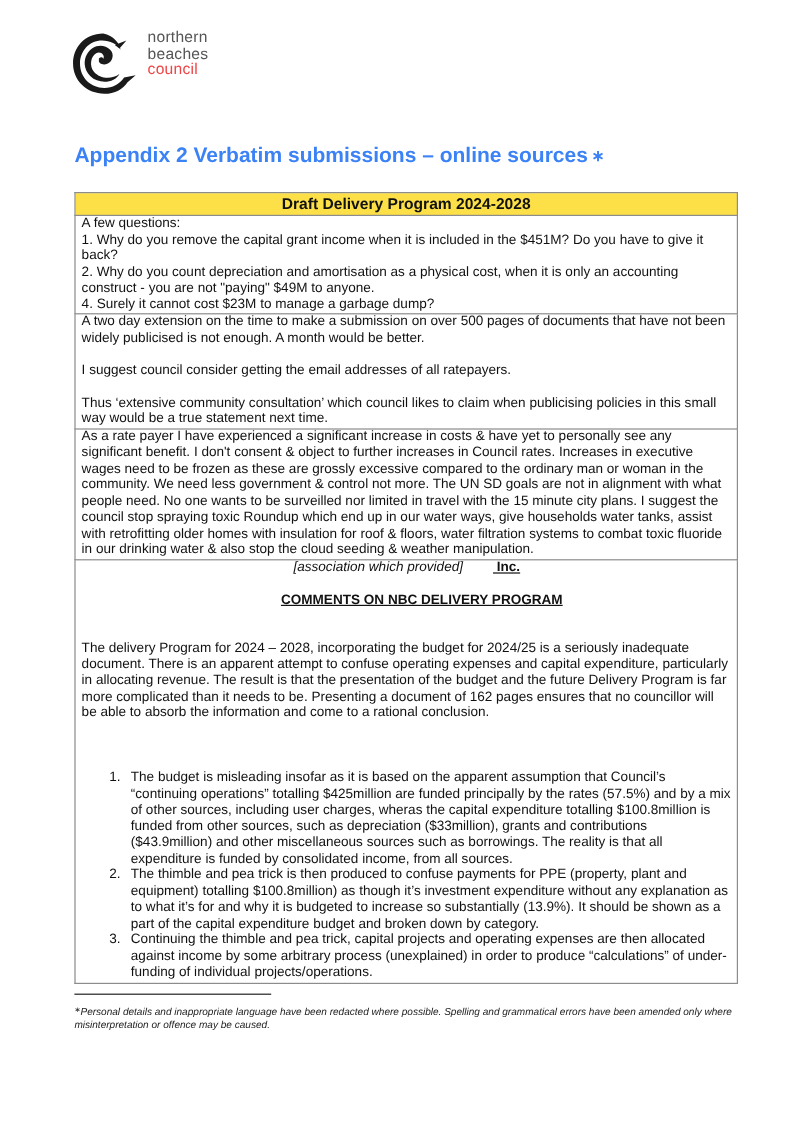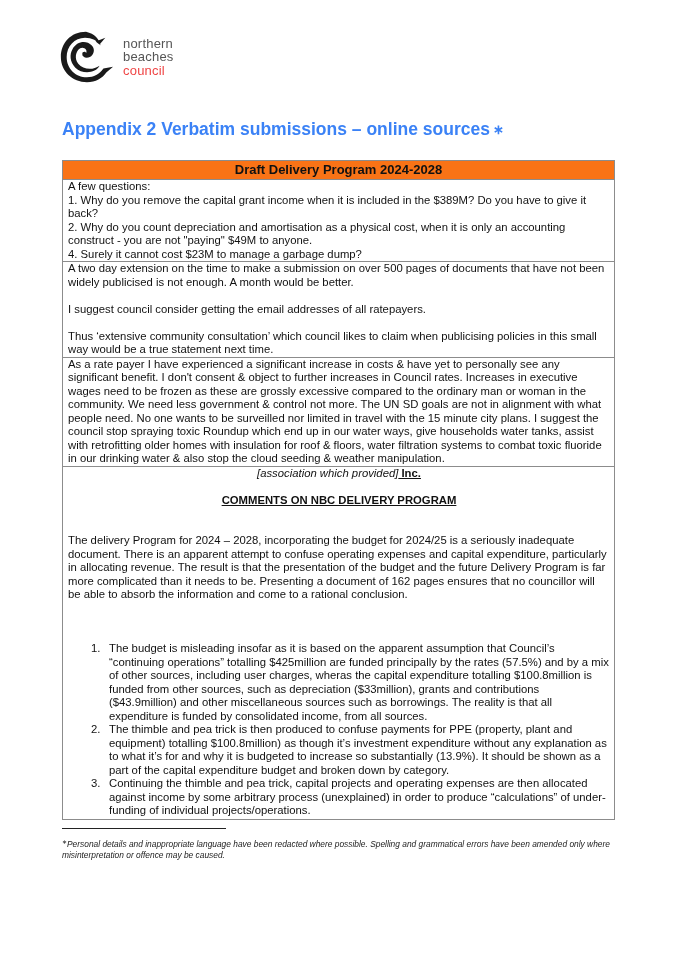--- a/index.html
+++ b/index.html
@@ -15,21 +15,21 @@
       font-family: "Liberation Sans", sans-serif;
       color: #111111;
     }
     .logo {
       position: absolute;
       left: 57px;
       top: 24px;
       width: 180px;
       height: 66px;
       display: flex;
-      align-items: center;
+      align-items: flex-start;
     }
     .logo-mark {
       width: 58px;
       height: 58px;
       flex: 0 0 58px;
     }
     .logo-text {
       margin-left: 8px;
       font-size: 13px;
       line-height: 13.5px;
@@ -63,32 +63,32 @@
       font-size: 11.3px;
       line-height: 13.5px;
     }
     .sub-table td, .sub-table th {
       border: 1px solid #8c8c8c;
       padding: 0 4px 0 5px;
       vertical-align: top;
       text-align: left;
     }
     .sub-table th {
-      background: #f97316;
+      background: #fde047;
       font-size: 13px;
       font-weight: bold;
       text-align: center;
       padding: 2px 4px 2px 4px;
       line-height: 14px;
     }
     .para { margin: 0; }
     .gap { height: 13.5px; }
     .center { text-align: center; }
     .italic { font-style: italic; }
-    .bold-u { font-weight: bold; text-decoration: underline; }
+    .bold-u { font-weight: bold; text-decoration: underline; padding-left: 25px; }
     .list {
       margin: 0;
       padding: 0 0 0 41px;
       list-style: none;
     }
     .list li {
       position: relative;
       padding-left: 0;
     }
     .list li .num {
@@ -145,21 +145,21 @@
 <table class="sub-table">
   <thead>
     <tr>
       <th>Draft Delivery Program 2024-2028</th>
     </tr>
   </thead>
   <tbody>
     <tr>
       <td>
         <p class="para">A few questions:</p>
-        <p class="para">1. Why do you remove the capital grant income when it is included in the $389M? Do you have to give it back?</p>
+        <p class="para">1. Why do you remove the capital grant income when it is included in the $451M? Do you have to give it back?</p>
         <p class="para">2. Why do you count depreciation and amortisation as a physical cost, when it is only an accounting construct - you are not "paying" $49M to anyone.</p>
         <p class="para">4. Surely it cannot cost $23M to manage a garbage dump?</p>
       </td>
     </tr>
     <tr>
       <td>
         <p class="para">A two day extension on the time to make a submission on over 500 pages of documents that have not been widely publicised is not enough. A month would be better.</p>
         <div class="gap"></div>
         <p class="para">I suggest council consider getting the email addresses of all ratepayers.</p>
         <div class="gap"></div>

